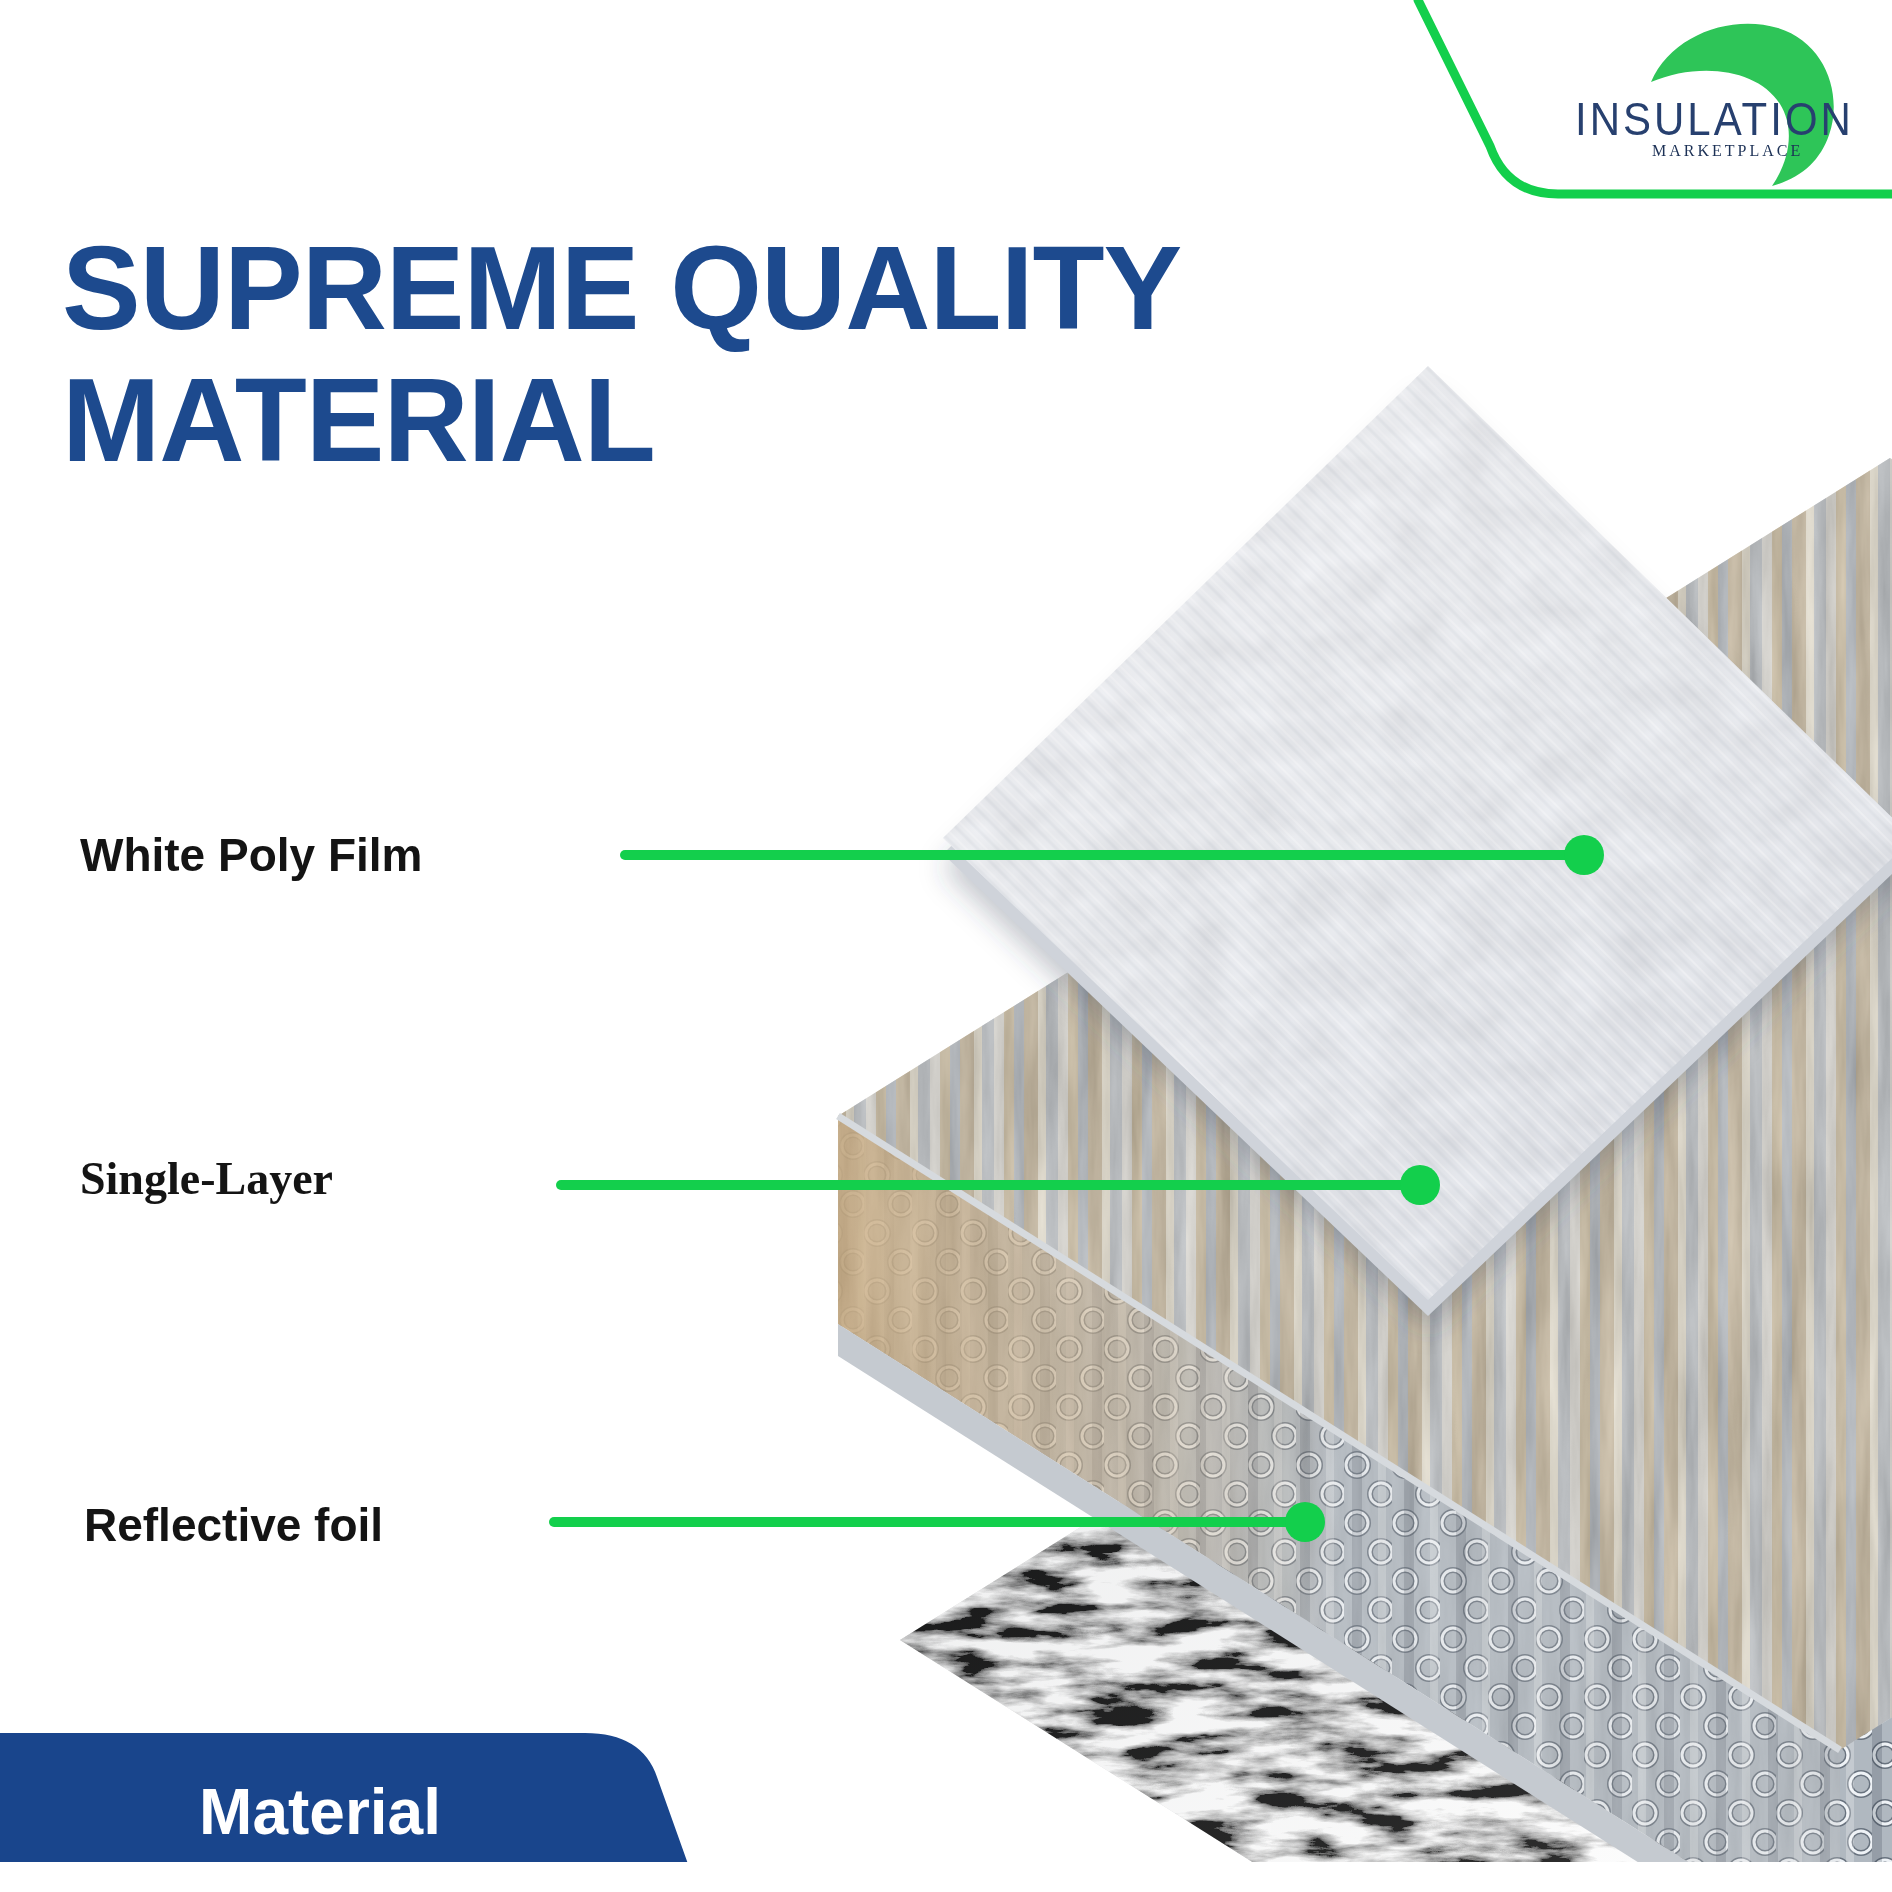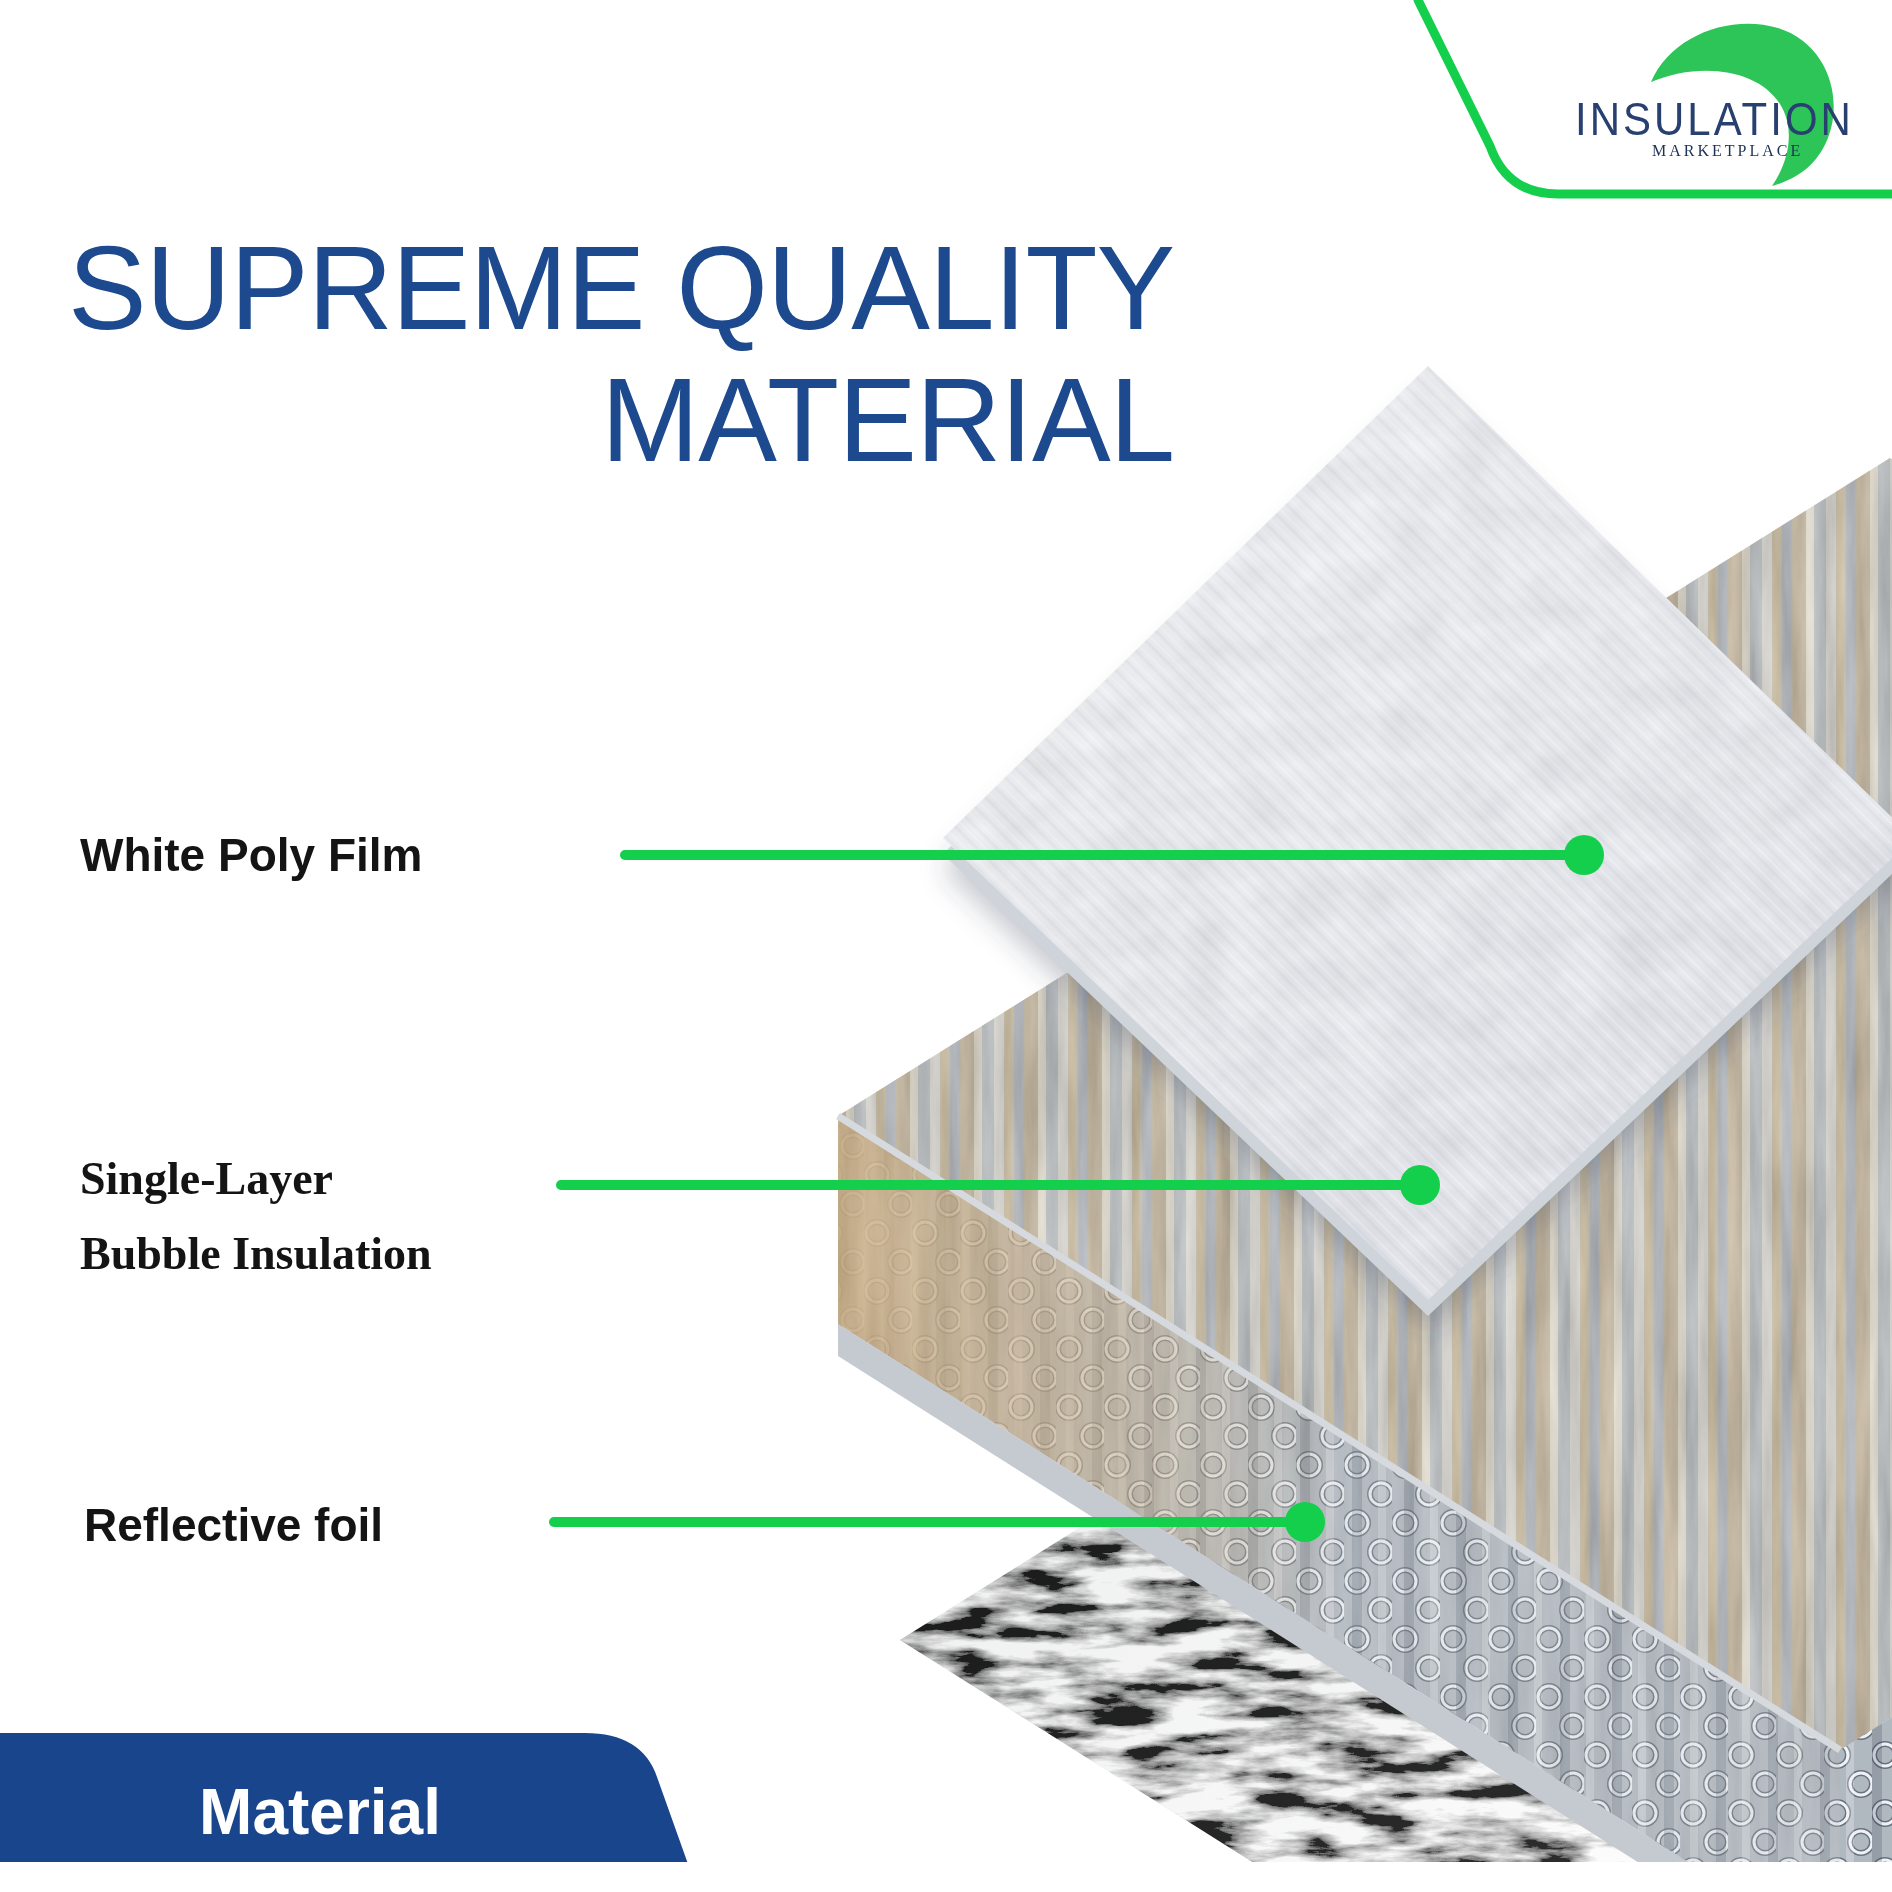--- a/index.html
+++ b/index.html
@@ -14,22 +14,22 @@
   .logo-name{
     position:absolute;left:15px;top:78px;font-size:42px;font-weight:400;letter-spacing:3px;
     color:var(--logo-navy);transform:scaleY(1.12);transform-origin:top left;white-space:nowrap;
   }
   .logo-sub{
     position:absolute;left:92px;top:128px;font-family:"Liberation Serif",serif;
     font-size:16px;letter-spacing:3px;color:#1c3156;white-space:nowrap;
   }
   
   .heading{
-    position:absolute;left:68px;top:222px;font-size:118px;line-height:1.12;font-weight:400;
-    letter-spacing:-1px;color:var(--heading-blue);text-align:right;
+    position:absolute;left:62px;top:222px;font-size:118px;line-height:1.12;font-weight:700;
+    letter-spacing:-1px;color:var(--heading-blue);
   }
   .heading span{display:block;}
   
   .callout-label{
     position:absolute;font-size:46px;font-weight:700;color:var(--label-black);
     line-height:1.62;white-space:nowrap;
   }
   .callout-label span{display:block;}
   .cline{position:absolute;height:10px;border-radius:5px;background:var(--accent-green);}
   .cdot{position:absolute;width:40px;height:40px;border-radius:50%;background:var(--accent-green);}
@@ -196,21 +196,20 @@
   </h1>
 
   <div class="callout-label" style="left:80px;top:818px;">
     <span>White Poly Film</span>
   </div>
   <div class="cline" style="left:620px;top:850px;width:964px;"></div>
   <div class="cdot" style="left:1564px;top:835px;"></div>
 
   <div class="callout-label" style="left:80px;top:1142px;font-family:Liberation Serif, serif;">
     <span>Single-Layer</span>
-    <span>Bubble Insulation</span>
   </div>
   <div class="cline" style="left:556px;top:1180px;width:864px;"></div>
   <div class="cdot" style="left:1400px;top:1165px;"></div>
 
   <div class="callout-label" style="left:84px;top:1488px;text-align:center;">
     <span>Reflective foil</span>
   </div>
   <div class="cline" style="left:549px;top:1517px;width:756px;"></div>
   <div class="cdot" style="left:1285px;top:1502px;"></div>
 

